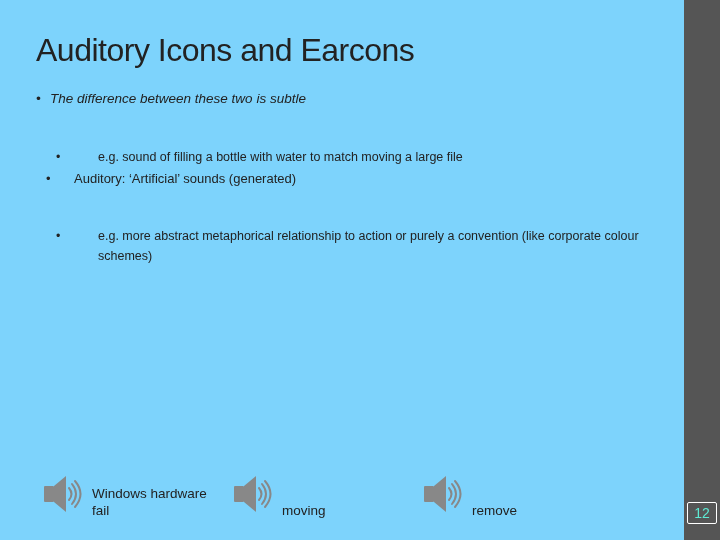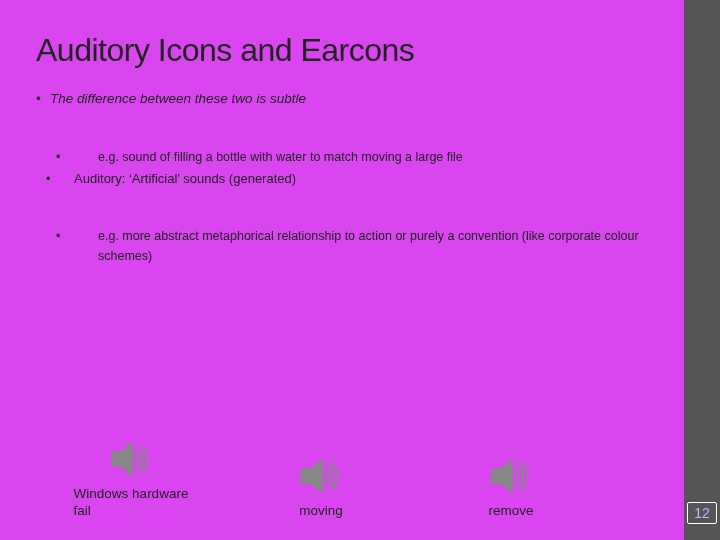--- a/index.html
+++ b/index.html
@@ -12,35 +12,35 @@
       background: #fff;
       display: flex;
       flex-direction: row;
     }
 
     .main-content {
       flex: 1;
       padding: 32px 36px 20px 36px;
       display: flex;
       flex-direction: column;
-      background: #d946ef;
+      background: #7dd3fc;
     }
 
     .sidebar {
       width: 36px;
       background: #555;
       display: flex;
       flex-direction: column;
       align-items: center;
       justify-content: flex-end;
       padding-bottom: 16px;
     }
 
     .slide-number {
-      color: #c4b5fd;
+      color: #5eead4;
       font-size: 14px;
       font-weight: normal;
       border: 1.5px solid #fff;
       padding: 2px 6px;
       border-radius: 2px;
     }
 
     .title {
       font-size: 32px;
       font-weight: 400;
@@ -92,22 +92,22 @@
       display: flex;
       flex-direction: row;
       align-items: flex-end;
       margin-top: auto;
       padding-top: 18px;
       gap: 0;
     }
 
     .audio-item {
       display: flex;
-      flex-direction: column;
-      align-items: center;
+      flex-direction: row;
+      align-items: flex-end;
       width: 190px;
     }
 
     .audio-label {
       font-size: 13.5px;
       color: #222;
       line-height: 1.3;
     }
 
     

